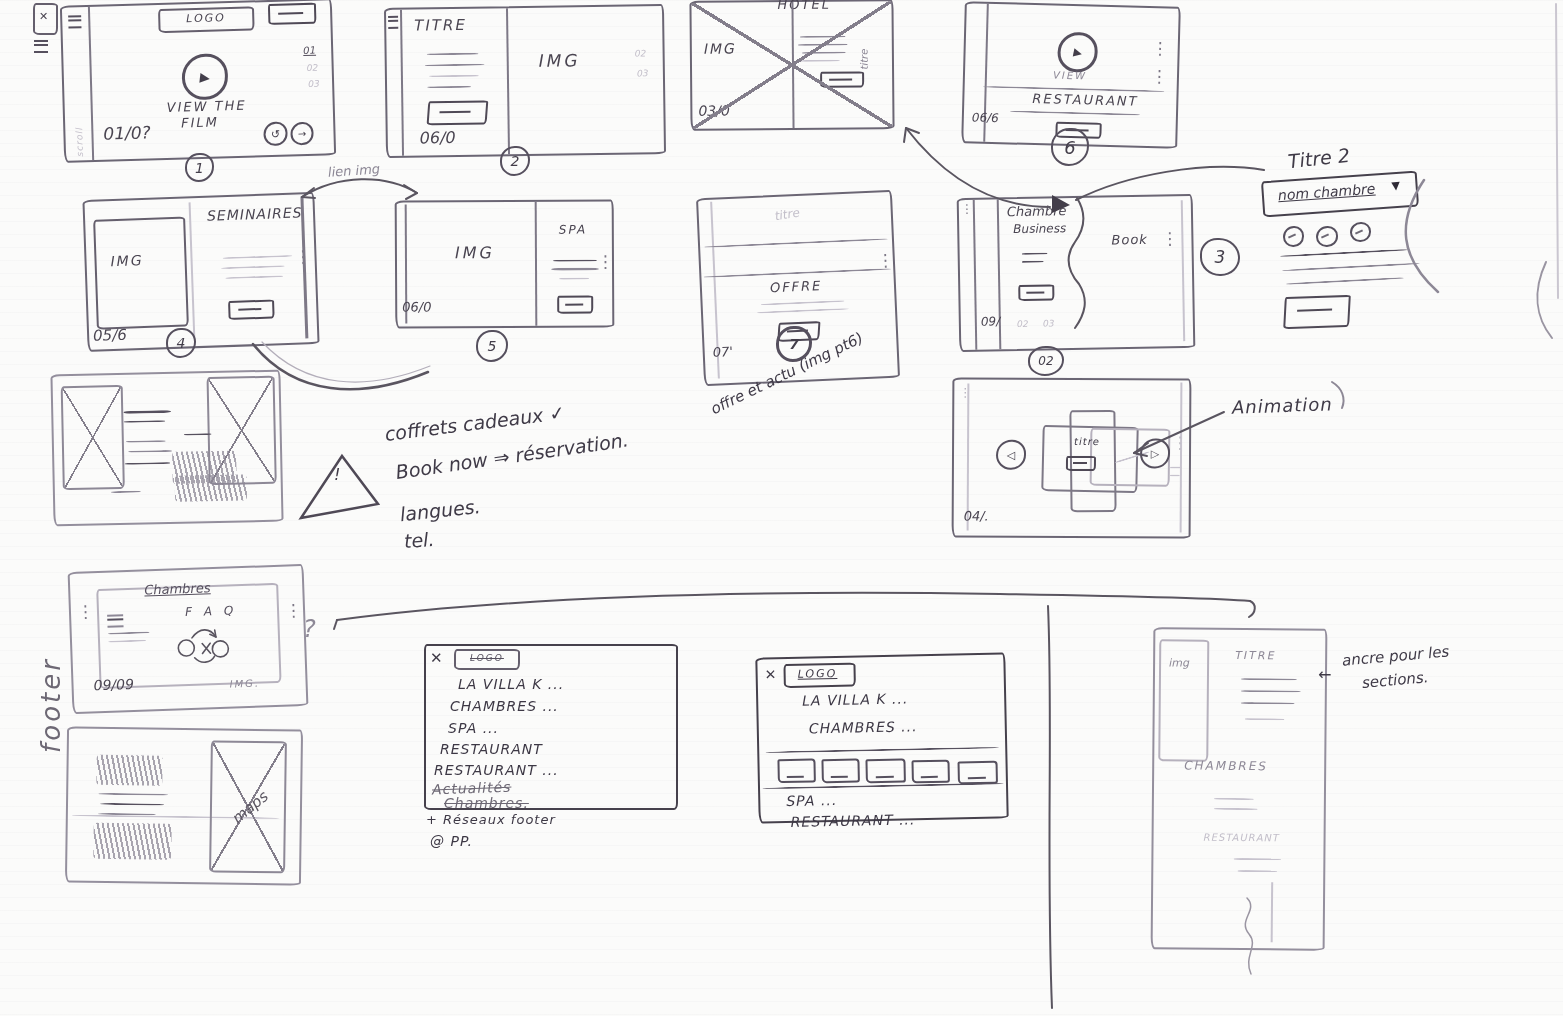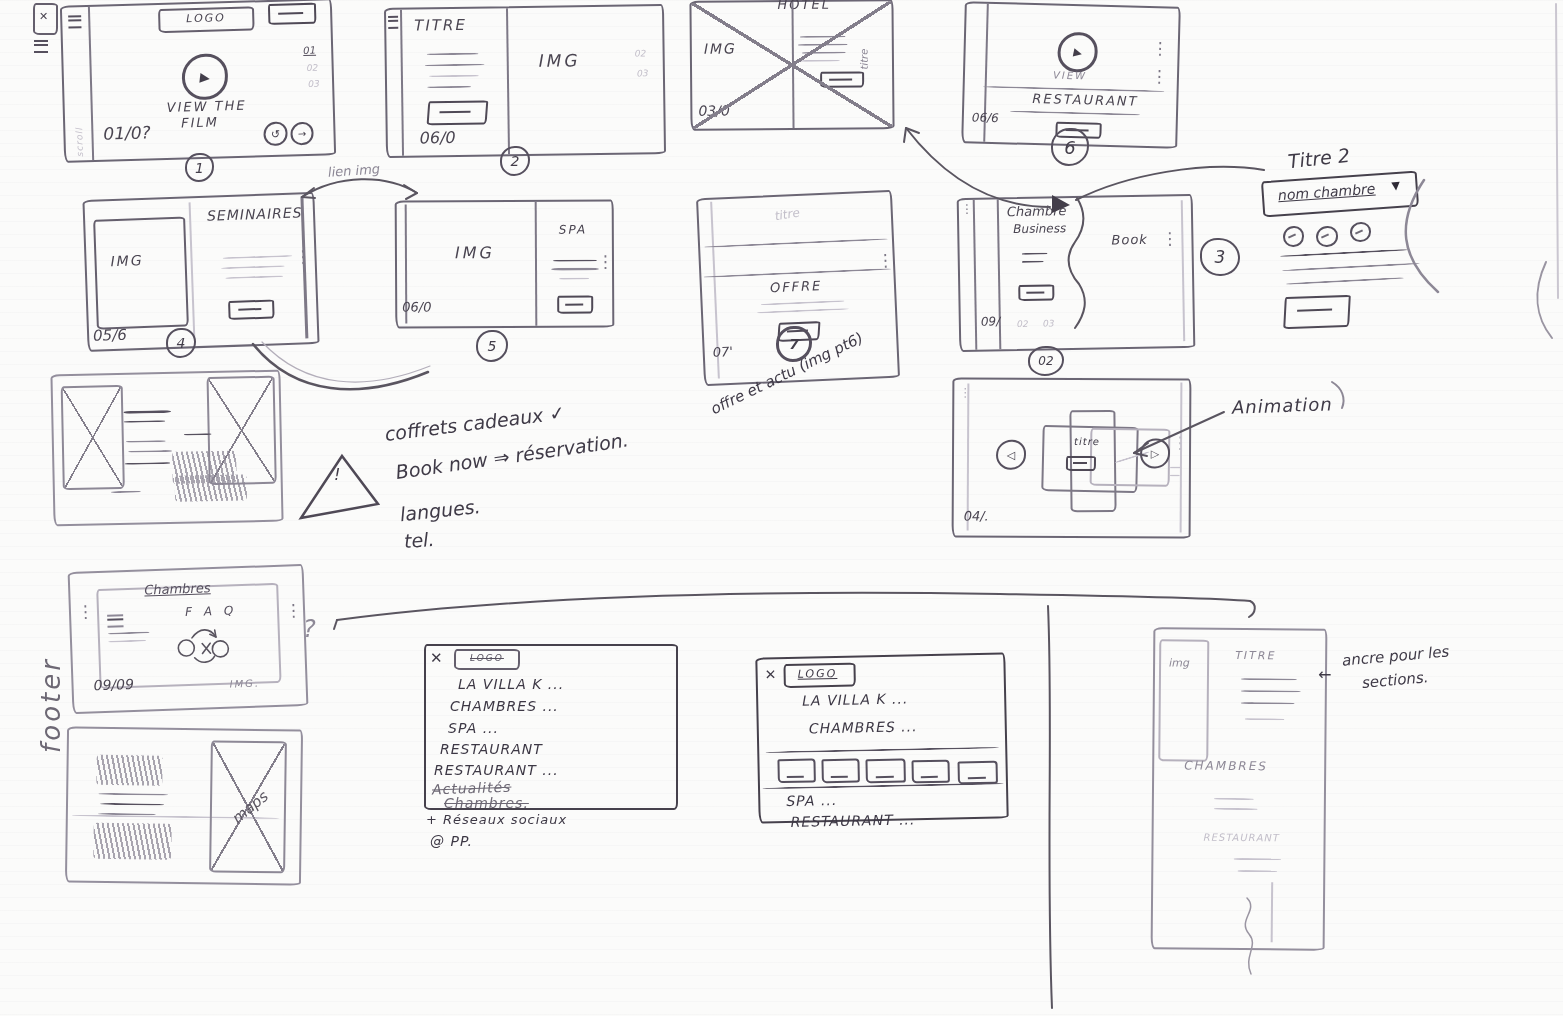--- a/index.html
+++ b/index.html
@@ -288,21 +288,21 @@
     <div class="bx" style="left:30px;top:5px;width:62px;height:17px">
       <span class="hand struck" style="left:14px;top:2px;font-size:9px;letter-spacing:2px;color:#56505e">LOGO</span>
     </div>
     <span class="menu-item" style="left:34px;top:32px">LA VILLA K ...</span>
     <span class="menu-item" style="left:26px;top:54px">CHAMBRES ...</span>
     <span class="menu-item" style="left:24px;top:76px">SPA ...</span>
     <span class="menu-item" style="left:16px;top:97px">RESTAURANT</span>
     <span class="menu-item" style="left:10px;top:118px">RESTAURANT ...</span>
     <span class="menu-item struck" style="left:8px;top:136px;color:#6d6874;transform:rotate(-2deg)">Actualités</span>
     <span class="menu-item struck" style="left:20px;top:151px;color:#6d6874">Chambres.</span>
-    <span class="menu-item" style="left:2px;top:168px;font-size:13px">+ Réseaux sociaux</span>
+    <span class="menu-item" style="left:2px;top:168px;font-size:13px">+ Réseaux footer</span>
     <span class="menu-item" style="left:6px;top:189px">@ PP.</span>
   </div>
 
   <div class="frame" style="left:757px;top:655px;width:246px;height:162px;transform:rotate(-1.2deg);border-color:#46414c">
     <span class="hand pen" style="left:7px;top:7px;font-size:14px;font-weight:700">✕</span>
     <div class="bx" style="left:26px;top:5px;width:68px;height:20px;border-color:#46414c">
       <span class="hand u" style="left:12px;top:3px;font-size:11px;letter-spacing:2px;color:#3d3845">LOGO</span>
     </div>
     <span class="menu-item" style="left:44px;top:34px">LA VILLA K ...</span>
     <span class="menu-item" style="left:50px;top:62px">CHAMBRES ...</span>

